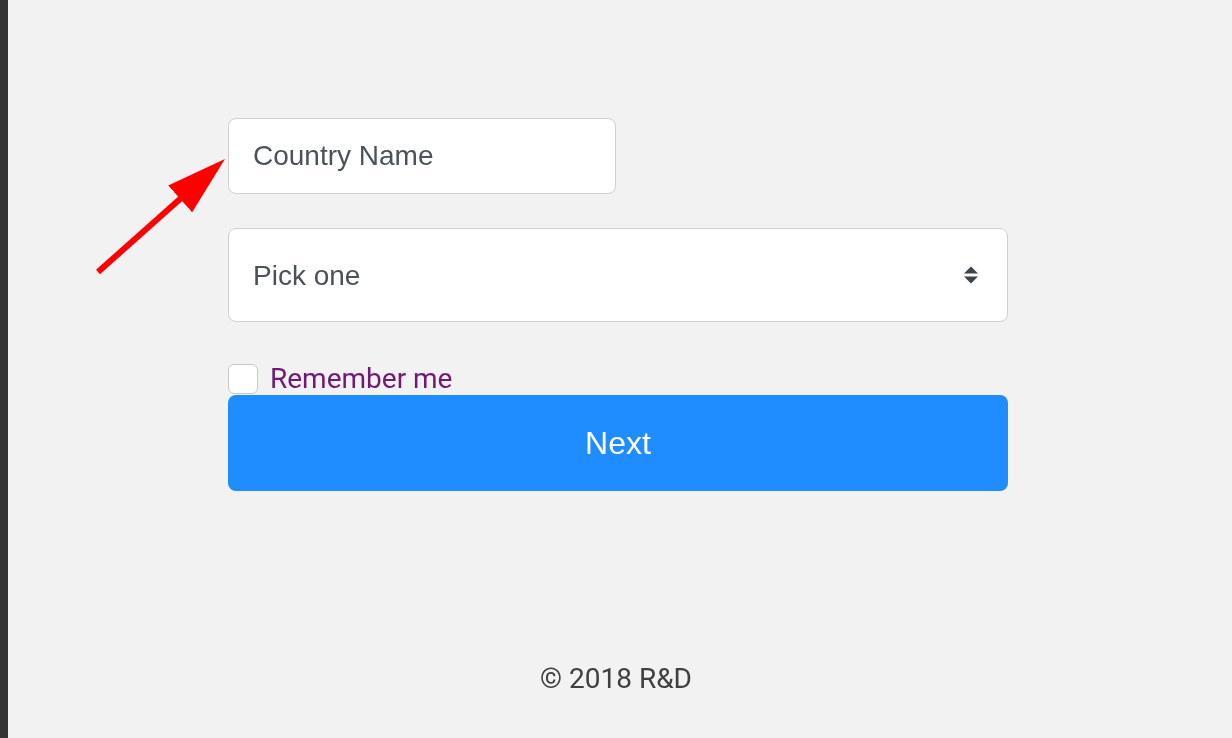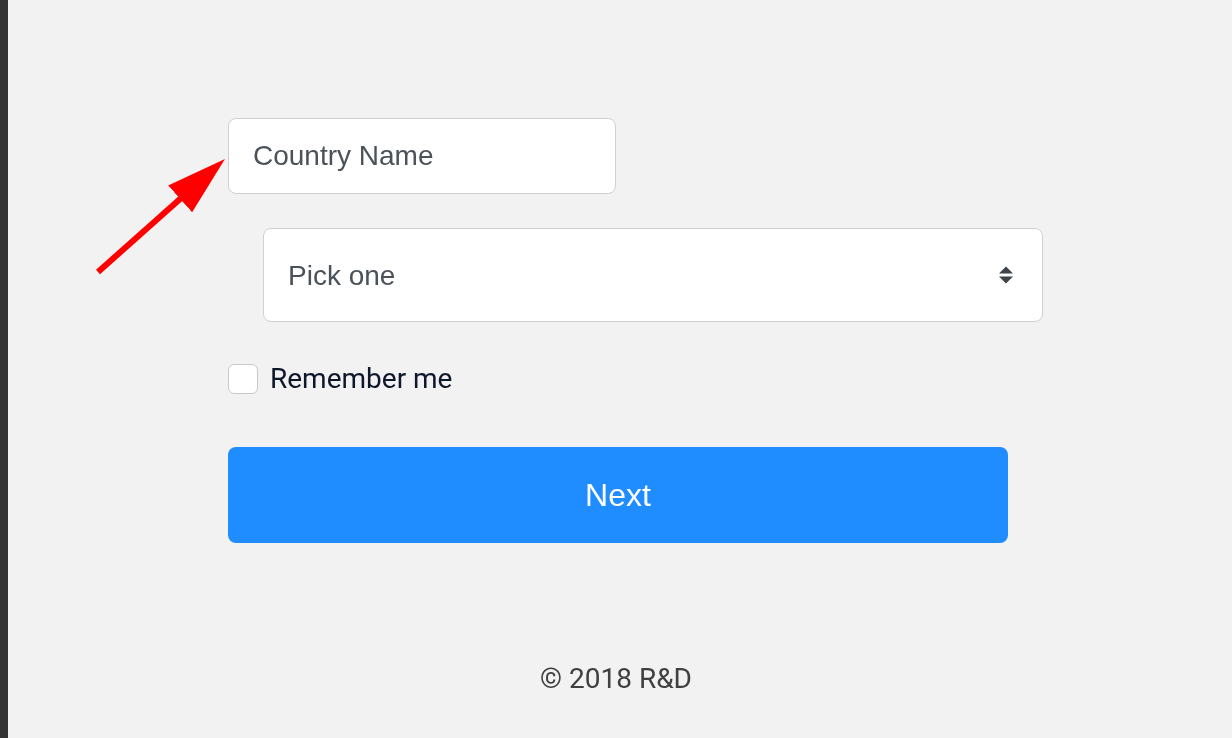--- a/index.html
+++ b/index.html
@@ -41,21 +41,20 @@
       outline: none;
       display: block;
     }
     .text-input::placeholder {
       color: #4b5259;
     }
     .select-wrapper {
       position: relative;
       margin-top: 34px;
       width: 780px;
-      margin-left: 35px;
     }
     .select-field {
       width: 100%;
       height: 94px;
       border: 1px solid #d0d0d0;
       border-radius: 8px;
       background: #fff;
       font-size: 28px;
       color: #4a5159;
       padding: 0 60px 0 24px;
@@ -98,25 +97,24 @@
       width: 30px;
       height: 30px;
       border: 1.5px solid #c8c8c8;
       border-radius: 6px;
       background: #fff;
       cursor: pointer;
       flex-shrink: 0;
     }
     .checkbox-label {
       font-size: 28px;
-      color: #0f172a;
+      color: #701a75;
       cursor: pointer;
     }
     .primary-button {
-      margin-top: 52px;
       width: 780px;
       height: 96px;
       background: #1f8cff;
       border: none;
       border-radius: 8px;
       color: #fff;
       font-size: 32px;
       font-weight: 500;
       cursor: pointer;
     }

